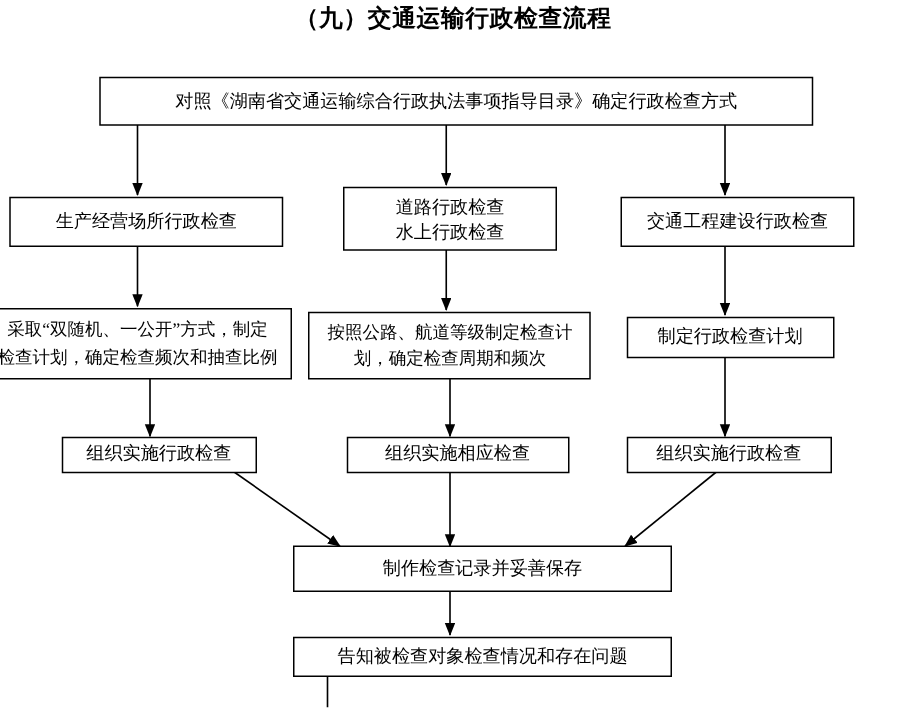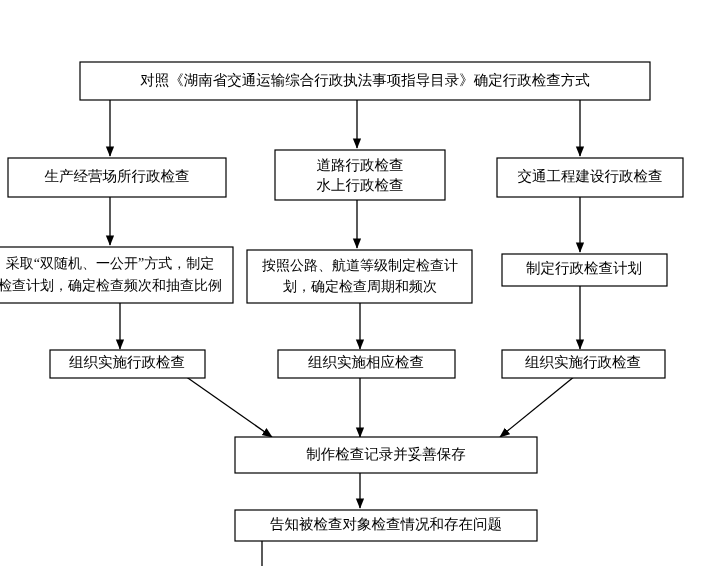--- a/index.html
+++ b/index.html
@@ -62,20 +62,21 @@
     stroke: #000000;
     stroke-width: 1.3;
     fill: none;
   }
 </style>
 </head>
 <body>
 
 <div id="flow-root">
 
+  <div id="title">（九）交通运输行政检查流程</div>
 
   <svg id="diagram" viewBox="0 0 725 566">
     <defs>
       <marker id="arrowhead" markerWidth="9" markerHeight="9" refX="7.4" refY="3.2" orient="auto" markerUnits="strokeWidth">
         <path d="M0,0 L8,3.2 L0,6.4 z" fill="#000000"></path>
       </marker>
     </defs>
 
     <line class="edge" x1="110" y1="100" x2="110" y2="156" marker-end="url(#arrowhead)"></line>
     <line class="edge" x1="357" y1="100" x2="357" y2="148" marker-end="url(#arrowhead)"></line>

